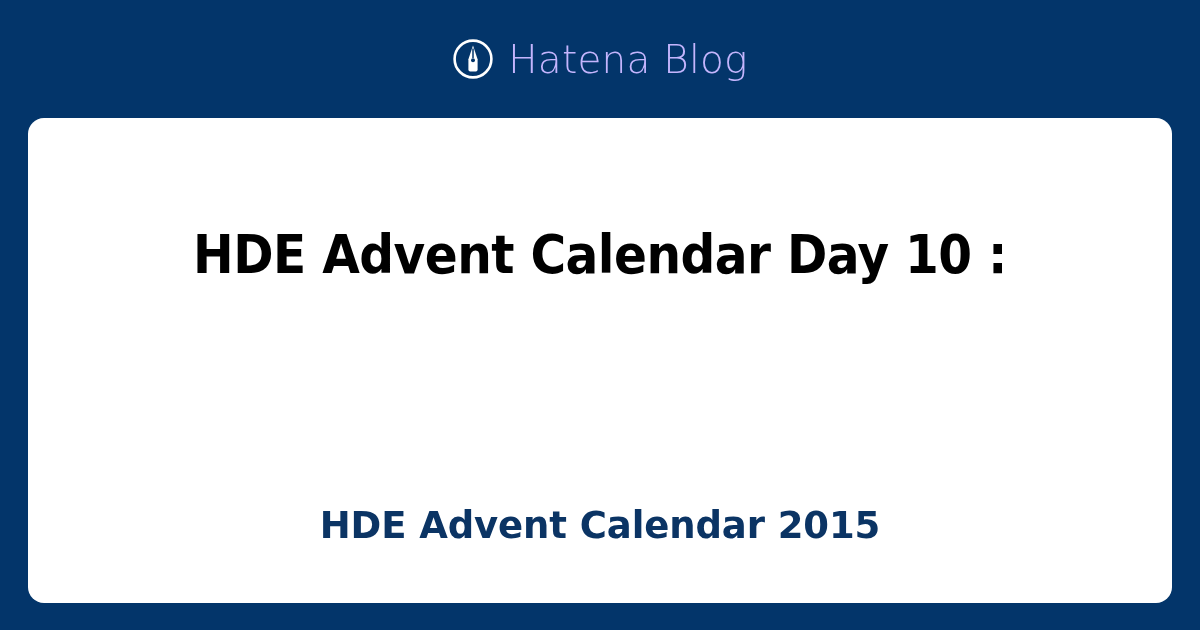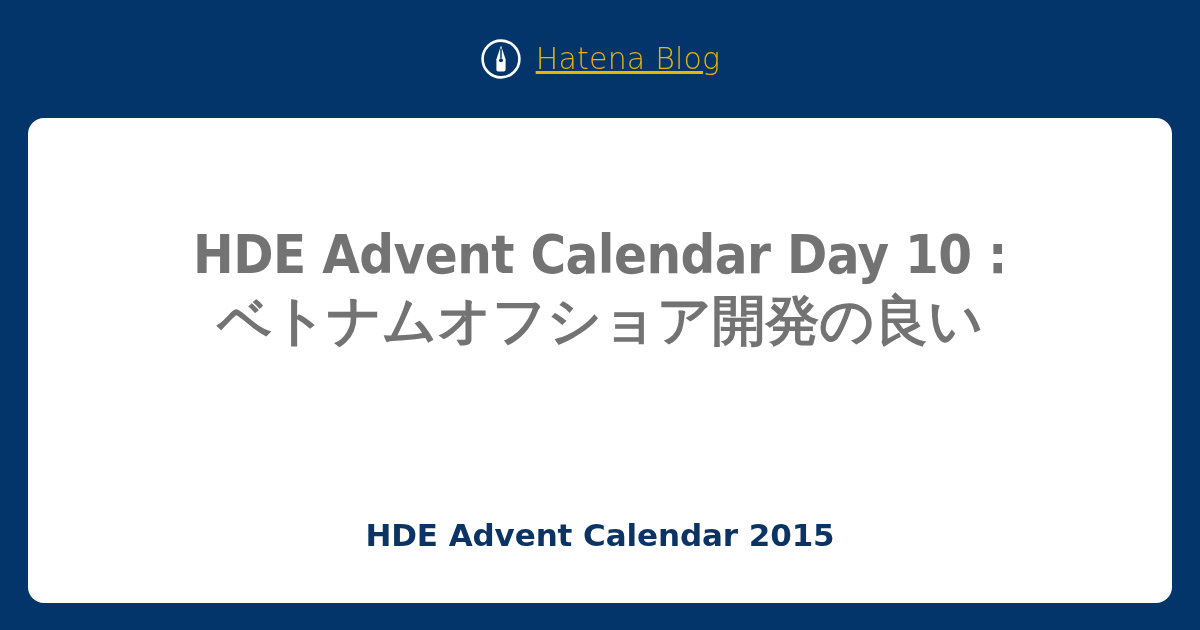--- a/index.html
+++ b/index.html
@@ -37,28 +37,27 @@
   }
 
   .brand-logo-icon {
     display: block;
     width: 42px;
     height: 42px;
     flex: 0 0 auto;
   }
 
   .brand-name {
-    color: #eab308;
-    font-size: 30px;
+    color: #c4b5fd;
+    font-size: 39px;
     line-height: 1;
     font-weight: 300;
     letter-spacing: 0.2px;
     white-space: nowrap;
     font-family: "DejaVu Sans", "Liberation Sans", sans-serif;
-    text-decoration: underline;
   }
 
   
   .card {
     position: absolute;
     left: 28px;
     top: 118px;
     width: 1144px;
     height: 485px;
     background: #ffffff;
@@ -80,21 +79,21 @@
 
   .entry-title {
     position: absolute;
     left: 0;
     right: 0;
     top: 104px;
     margin: 0;
     padding: 0 60px;
     box-sizing: border-box;
     text-align: center;
-    color: #737373;
+    color: #000000;
     font-size: 54px;
     line-height: 66px;
     font-weight: 700;
     letter-spacing: -0.3px;
     font-family: "DejaVu Sans", "Liberation Sans", sans-serif;
     word-break: break-word;
   }
 
   .entry-title .title-line {
     display: block;
@@ -103,26 +102,26 @@
   .entry-title .title-line.latin {
     font-stretch: condensed;
     letter-spacing: -0.5px;
   }
 
   .blog-name {
     position: absolute;
     left: 0;
     right: 0;
     top: 384px;
-    margin: 13px;
+    margin: 4px;
     padding: 0 60px;
     box-sizing: border-box;
     text-align: center;
     color: #0b3464;
-    font-size: 31px;
+    font-size: 37px;
     line-height: 40px;
     font-weight: 700;
     letter-spacing: -0.1px;
     font-family: "DejaVu Sans", "Liberation Sans", sans-serif;
     white-space: nowrap;
   }
 </style>
 </head>
 <body>
 
@@ -138,21 +137,20 @@
       </svg>
     </span>
     <span class="brand-name">Hatena Blog</span>
   </div>
 
   <div class="card">
     <div class="card-inner">
 
       <h1 class="entry-title">
         <span class="title-line latin">HDE Advent Calendar Day 10 :</span>
-        <span class="title-line">ベトナムオフショア開発の良い</span>
       </h1>
 
       <div class="blog-name">HDE Advent Calendar 2015</div>
 
     </div>
   </div>
 
 </div>
 
 </body></html>

